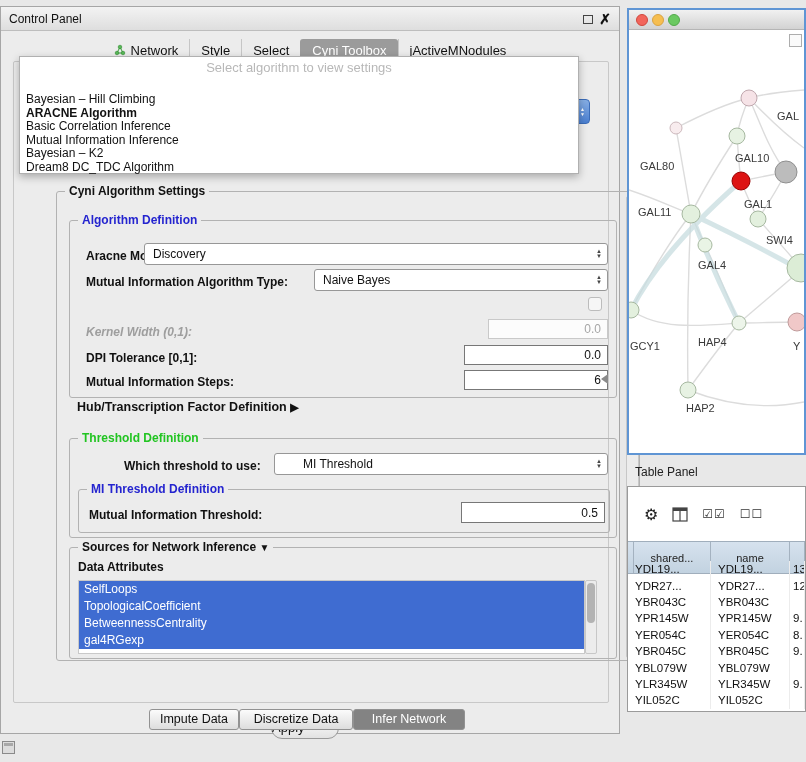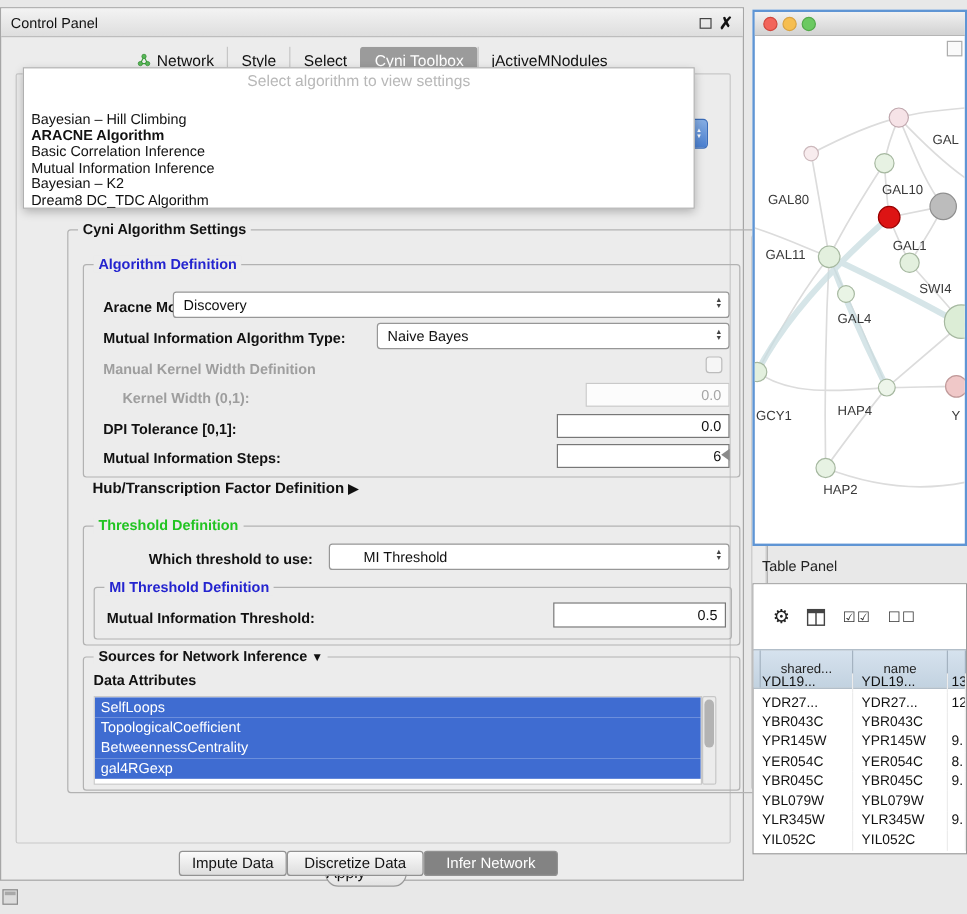--- a/index.html
+++ b/index.html
@@ -141,24 +141,23 @@
 
         <span class="flbl" style="left:16px; top:54px;">Mutual Information Algorithm Type:</span>
         <div class="combo" style="left:244px; top:48px; width:294px; height:22px;">
           <span>Naive Bayes</span>
           <span class="arrows">
             <span>▲</span>
               <span>▼</span>
           </span>
         </div>
 
-        <span class="flbl dis" style="left:16px; top:80px;">Manual Kernel Width Definition</span>
         <span class="chk" style="left:518px; top:76px;"></span>
 
-        <span class="flbl dis" style="left:32px; top:104px;">Kernel Width (0,1):</span>
+        <span class="flbl dis" style="left:16px; top:104px;font-style:italic;">Kernel Width (0,1):</span>
         <div class="tfield dis" style="left:418px; top:98px; width:120px; height:20px;">
           <span>0.0</span>
         </div>
 
         <span class="flbl" style="left:16px; top:130px;">DPI Tolerance [0,1]:</span>
         <div class="tfield" style="left:394px; top:124px; width:144px; height:20px;">
           <span>0.0</span>
         </div>
 
         <span class="flbl" style="left:16px; top:154px;">Mutual Information Steps:</span>

